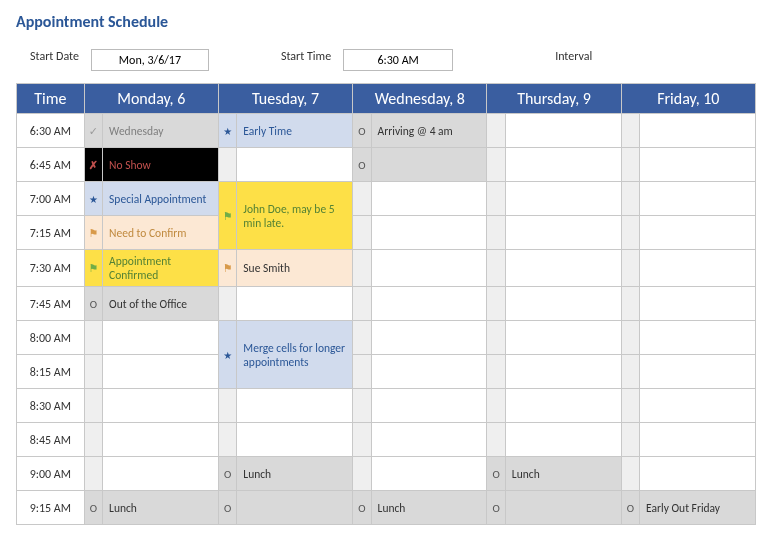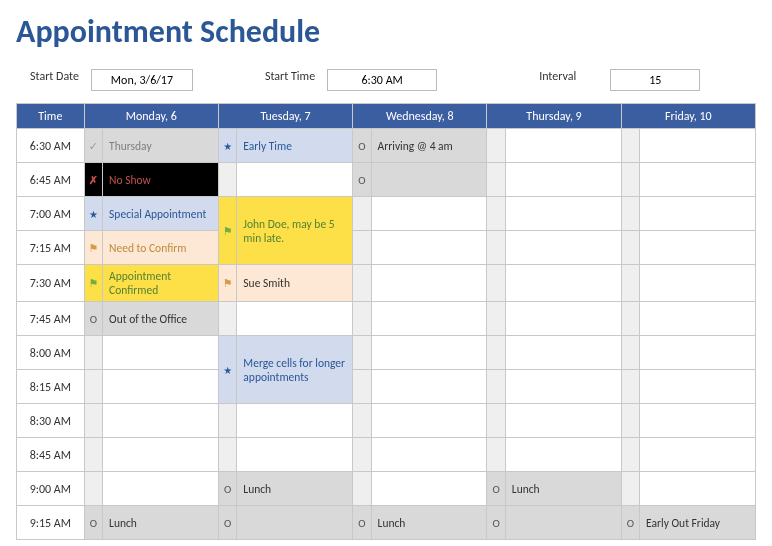--- a/index.html
+++ b/index.html
@@ -1,27 +1,27 @@
 <!DOCTYPE html>
 <html><head>
 <meta charset="utf-8">
 <style>
 * { box-sizing: border-box; margin: 0; padding: 0; }
 body { font-family: Calibri, Arial, sans-serif; font-size: 12px; color: #333; background: #fff; padding: 12px 16px; width: 772px; }
-.title { font-size: 32px; font-weight: bold; color: #2b5797; margin-bottom: 18px; }
+.title { font-size: 16px; font-weight: bold; color: #2b5797; margin-bottom: 18px; }
 .controls { display: flex; align-items: flex-start; gap: 8px; margin-bottom: 12px; font-size: 12px; color: #333; }
 .controls .label { margin-left: 6px; margin-right: 4px; }
 .controls .label.first { margin-left: 14px; }
 .controls input { border: 1px solid #bbb; padding: 3px 6px; font-size: 12px; text-align: center; height: 22px; background: #fff; font-family: inherit; }
-.controls .start-date { width: 102px; margin-right: 58px; }
+.controls .start-date { width: 118px; margin-right: 58px; }
 .controls .start-time { width: 110px; margin-right: 88px; }
 .controls .interval { width: 90px; margin-left: 22px; }
 table { border-collapse: collapse; width: 740px; table-layout: fixed; }
 th, td { border: 1px solid #c8c8c8; vertical-align: middle; }
-thead th { background: #3a5ea0; color: #fff; font-weight: normal; padding: 5px 6px; text-align: center; font-size: 12px; }
+thead th { background: #3a5ea0; color: #fff; font-weight: normal; padding: 5px 6px; text-align: center; font-size: 16px; }
 col.time-col { width: 66px; }
 col.icon-col { width: 18px; }
 col.day-col { width: 113px; }
 td.time { text-align: center; padding: 8px 4px; font-size: 12px; background: #fff; height: 34px; }
 td.icon { text-align: center; padding: 0; width: 18px; }
 td.appt { padding: 4px 6px; font-size: 11.5px; text-align: left; }
 .bg-grey { background: #d9d9d9; }
 .bg-lightgrey { background: #efefef; }
 .bg-red { background: #000000; }
 .bg-blue { background: #d1dbed; }
@@ -45,21 +45,20 @@
 <body>
 
 <div class="title">Appointment Schedule</div>
 
 <div class="controls">
   <span class="label first">Start Date</span>
   <input class="start-date" value="Mon, 3/6/17" style="">
   <span class="label">Start Time</span>
   <input class="start-time" value="6:30 AM" style="">
   <span class="label">Interval</span>
-  <input class="interval" value="15" style="">
 </div>
 
 <table>
   <colgroup>
     <col class="time-col">
       <col class="icon-col">
       <col class="day-col">
       <col class="icon-col">
       <col class="day-col">
       <col class="icon-col">
@@ -76,21 +75,21 @@
       <th colspan="2">Tuesday, 7</th>
       <th colspan="2">Wednesday, 8</th>
       <th colspan="2">Thursday, 9</th>
       <th colspan="2">Friday, 10</th>
     </tr>
   </thead>
   <tbody id="tbody">
       <tr>
         <td class="time">6:30 AM</td>
         <td class="icon bg-grey"><span class="ic ic-check"></span></td>
-        <td class="appt bg-grey txt-grey">Thursday</td>
+        <td class="appt bg-grey txt-grey">Wednesday</td>
         <td class="icon bg-blue"><span class="ic ic-star"></span></td>
         <td class="appt bg-blue txt-blue">Early Time</td>
         <td class="icon bg-grey"><span class="ic ic-circle"></span></td>
         <td class="appt bg-grey">Arriving @ 4 am</td>
         <td class="icon bg-lightgrey"></td>
         <td class="appt"></td>
         <td class="icon bg-lightgrey"></td>
         <td class="appt"></td>
       </tr>
       <tr>

